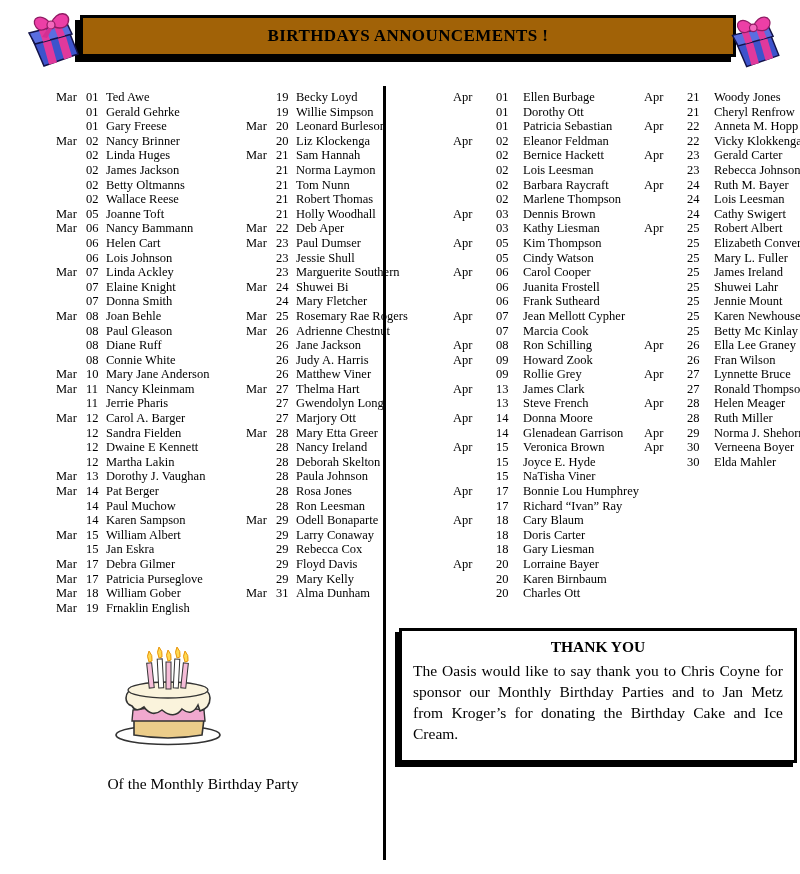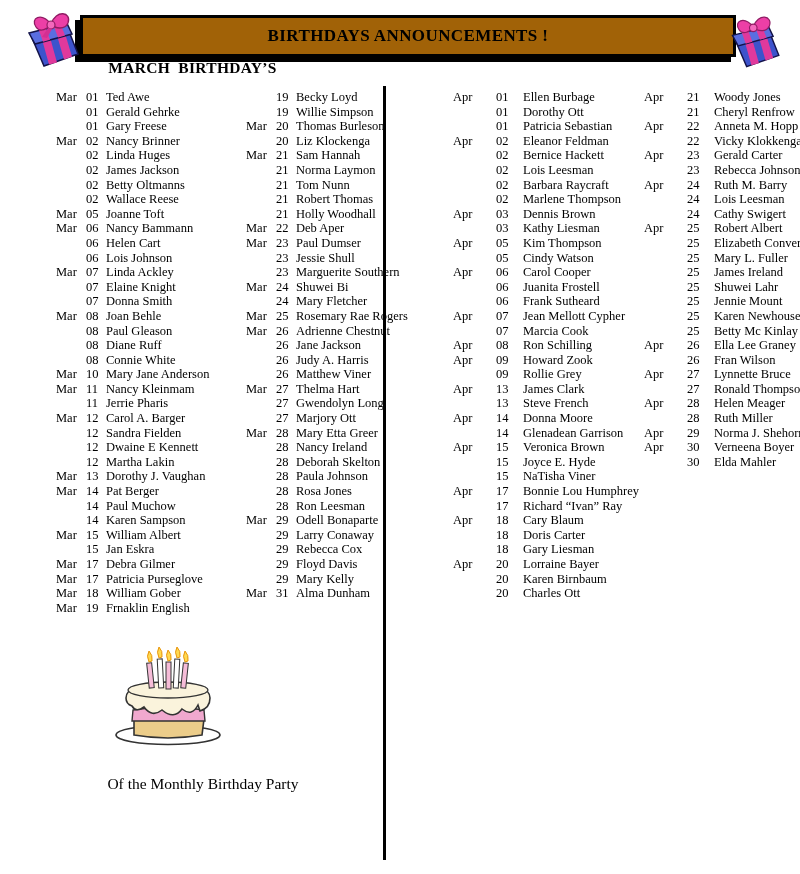--- a/index.html
+++ b/index.html
@@ -89,21 +89,20 @@
     <polygon points="17,31.8 25,29.8 33,58.5 25,60.6" fill="#e0399c"></polygon>
     <polygon points="32,28 40,26 48,52.8 40,55.4" fill="#e0399c"></polygon>
     <polygon points="5,29 43,19.5 48,30 11,40" fill="#5a6ee0" stroke="#14144a" stroke-width="1.5"></polygon>
     <polygon points="15,26.5 22,24.7 26,35.7 19,37.7" fill="#e0399c"></polygon>
     <polygon points="30,22.7 37,20.9 41,31.5 34,33.6" fill="#e0399c"></polygon>
     <path d="M27,20 C17,8 6,14 12,23 C16,29 24,25 27,20 Z" fill="#ec3fa6" stroke="#8f1b63" stroke-width="1.3"></path>
     <path d="M27,20 C32,5 48,8 44,19 C41,26 31,25 27,20 Z" fill="#ec3fa6" stroke="#8f1b63" stroke-width="1.3"></path>
     <circle cx="27" cy="21" r="4" fill="#f468bd" stroke="#8f1b63" stroke-width="1.2"></circle>
   </svg>
 
-  <div class="section-heading heading-march">MARCH  BIRTHDAY’S</div>
 
   <div class="divider"></div>
 
   <div class="col col-mar1">
 
       <div class="row">
         <span class="m">Mar</span>
         <span class="d">01</span>
         <span class="n">Ted Awe</span>
       </div>
@@ -329,21 +328,21 @@
 
       <div class="row">
         <span class="m"></span>
         <span class="d">19</span>
         <span class="n">Willie Simpson</span>
       </div>
 
       <div class="row">
         <span class="m">Mar</span>
         <span class="d">20</span>
-        <span class="n">Thomas Burleson</span>
+        <span class="n">Leonard Burleson</span>
       </div>
 
       <div class="row">
         <span class="m"></span>
         <span class="d">20</span>
         <span class="n">Liz Klockenga</span>
       </div>
 
       <div class="row">
         <span class="m">Mar</span>
@@ -779,21 +778,21 @@
 
       <div class="row">
         <span class="m"></span>
         <span class="d">23</span>
         <span class="n">Rebecca Johnson</span>
       </div>
 
       <div class="row">
         <span class="m">Apr</span>
         <span class="d">24</span>
-        <span class="n">Ruth M. Barry</span>
+        <span class="n">Ruth M. Bayer</span>
       </div>
 
       <div class="row">
         <span class="m"></span>
         <span class="d">24</span>
         <span class="n">Lois Leesman</span>
       </div>
 
       <div class="row">
         <span class="m"></span>
@@ -928,14 +927,18 @@
         <path d="M39,16 Q36,10 39,5 Q43,9 42,15 Z"></path>
         <path d="M49,12 Q46,6 49,1 Q53,5 52,11 Z"></path>
         <path d="M58,15 Q55,9 58,4 Q62,8 61,14 Z"></path>
         <path d="M67,12 Q64,6 67,1 Q71,5 70,11 Z"></path>
         <path d="M75,16 Q72,10 75,5 Q79,9 78,15 Z"></path>
       </g>
     </svg>
   </div>
   <div class="sponsor-subtitle">Of the Monthly Birthday Party</div>
 
+  <div class="thankyou">
+    <div class="thankyou-heading">THANK YOU</div>
+    <p class="thankyou-body">The Oasis would like to say thank you to Chris Coyne for sponsor our Monthly Birthday Parties and to Jan Metz from Kroger’s for donating the Birthday Cake and Ice Cream.</p>
+  </div>
 
 </div>
 
 </body></html>

